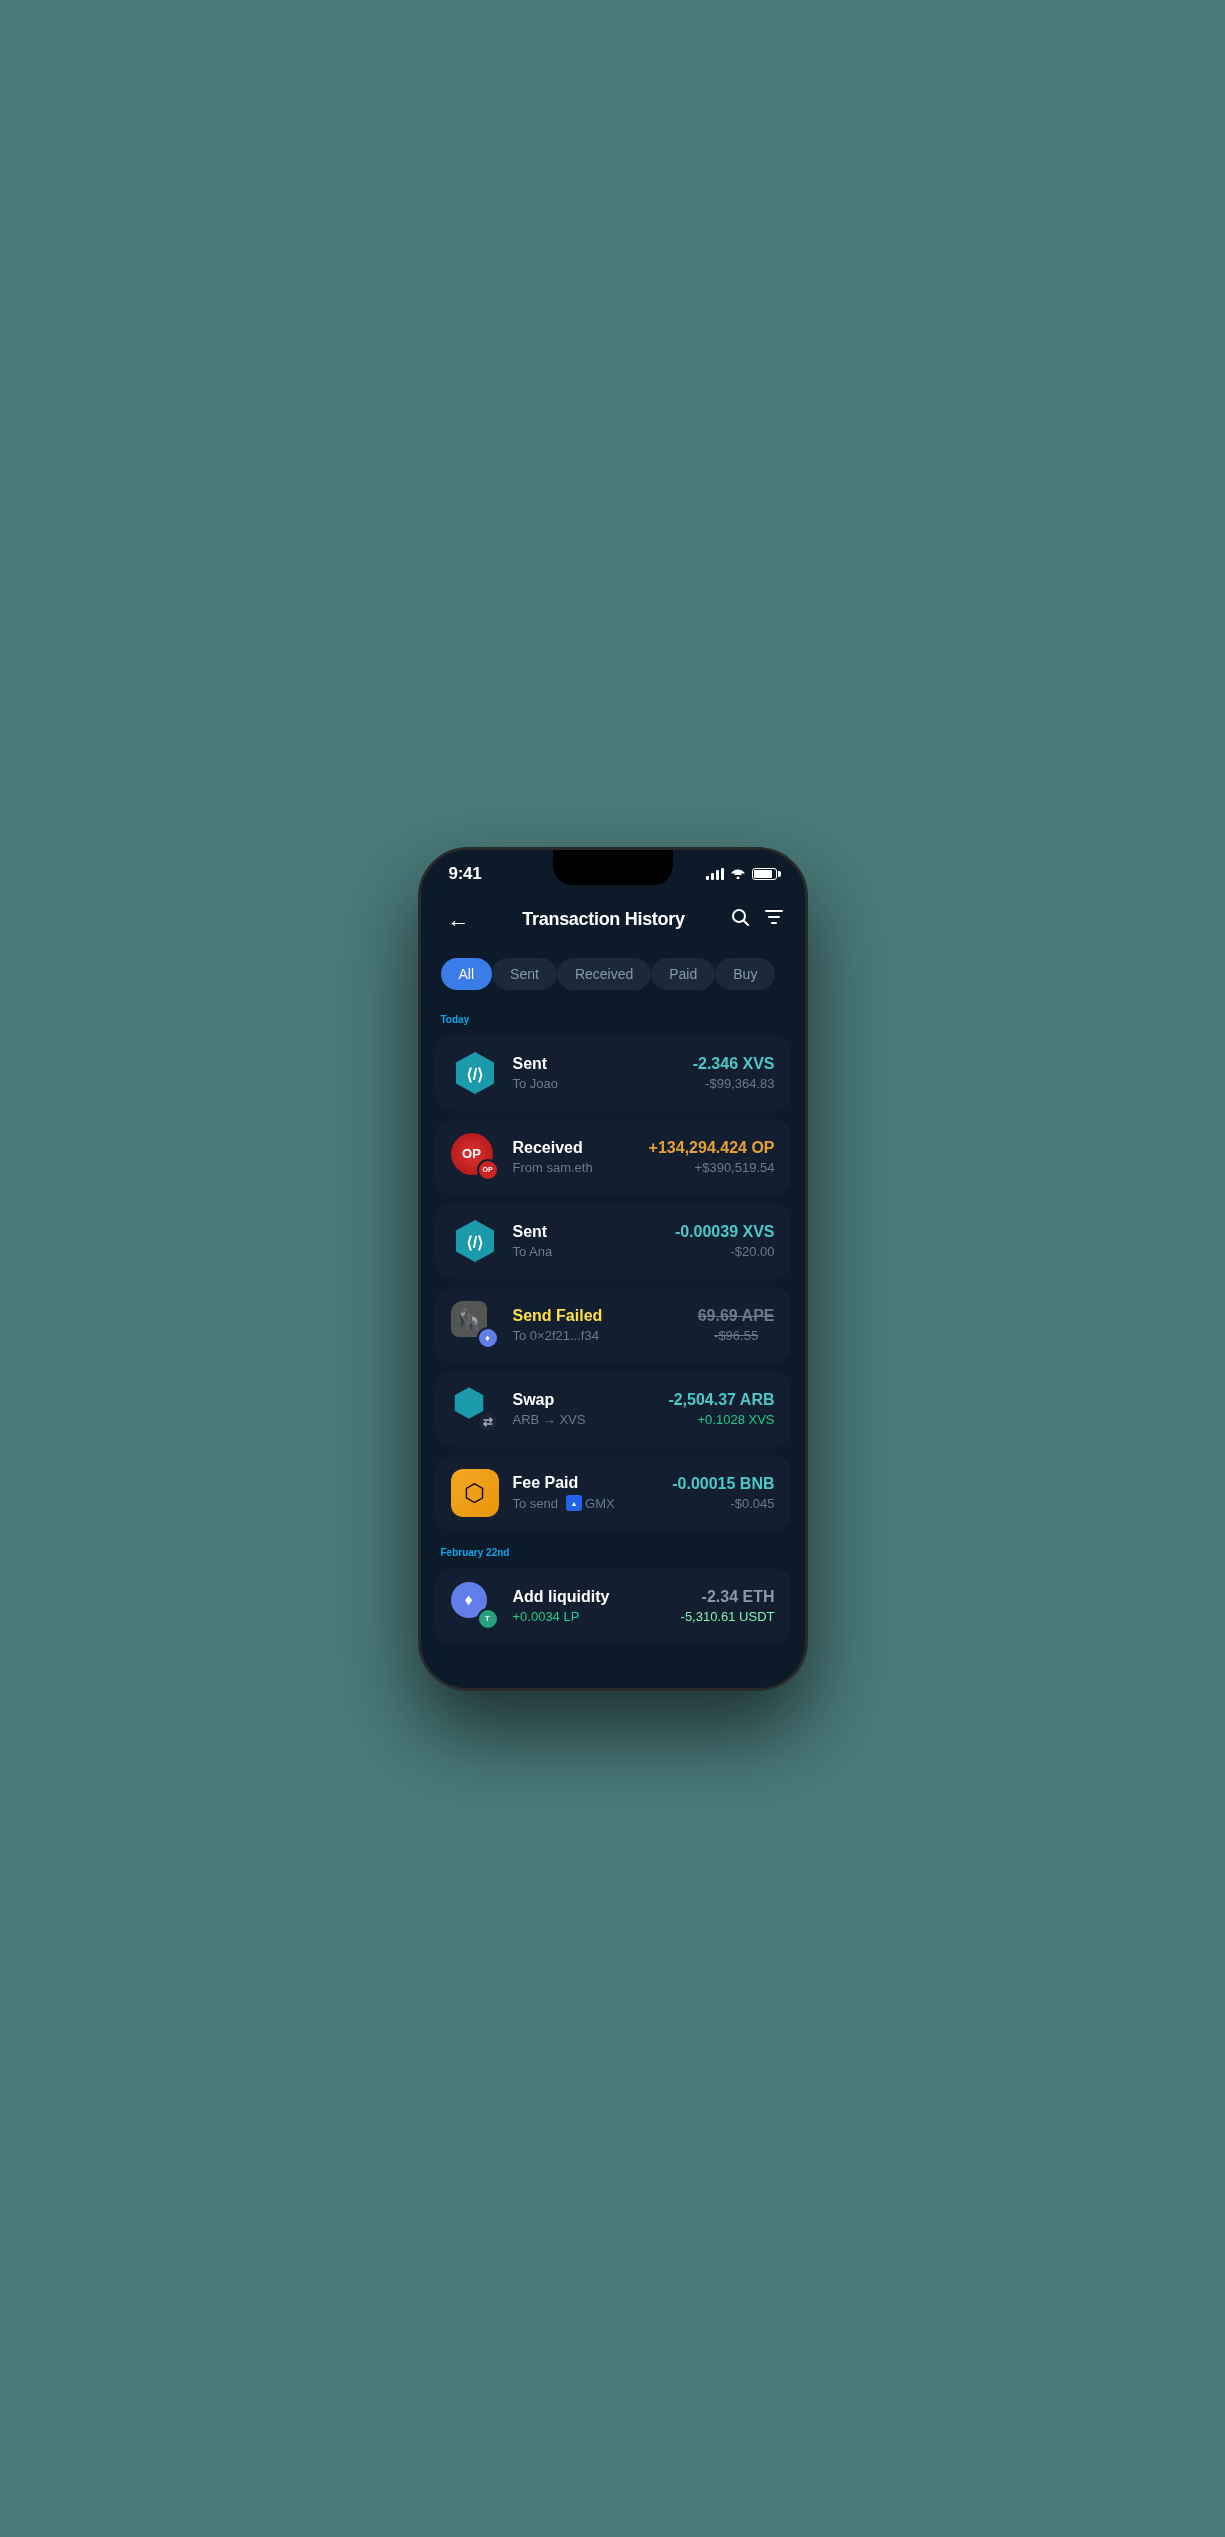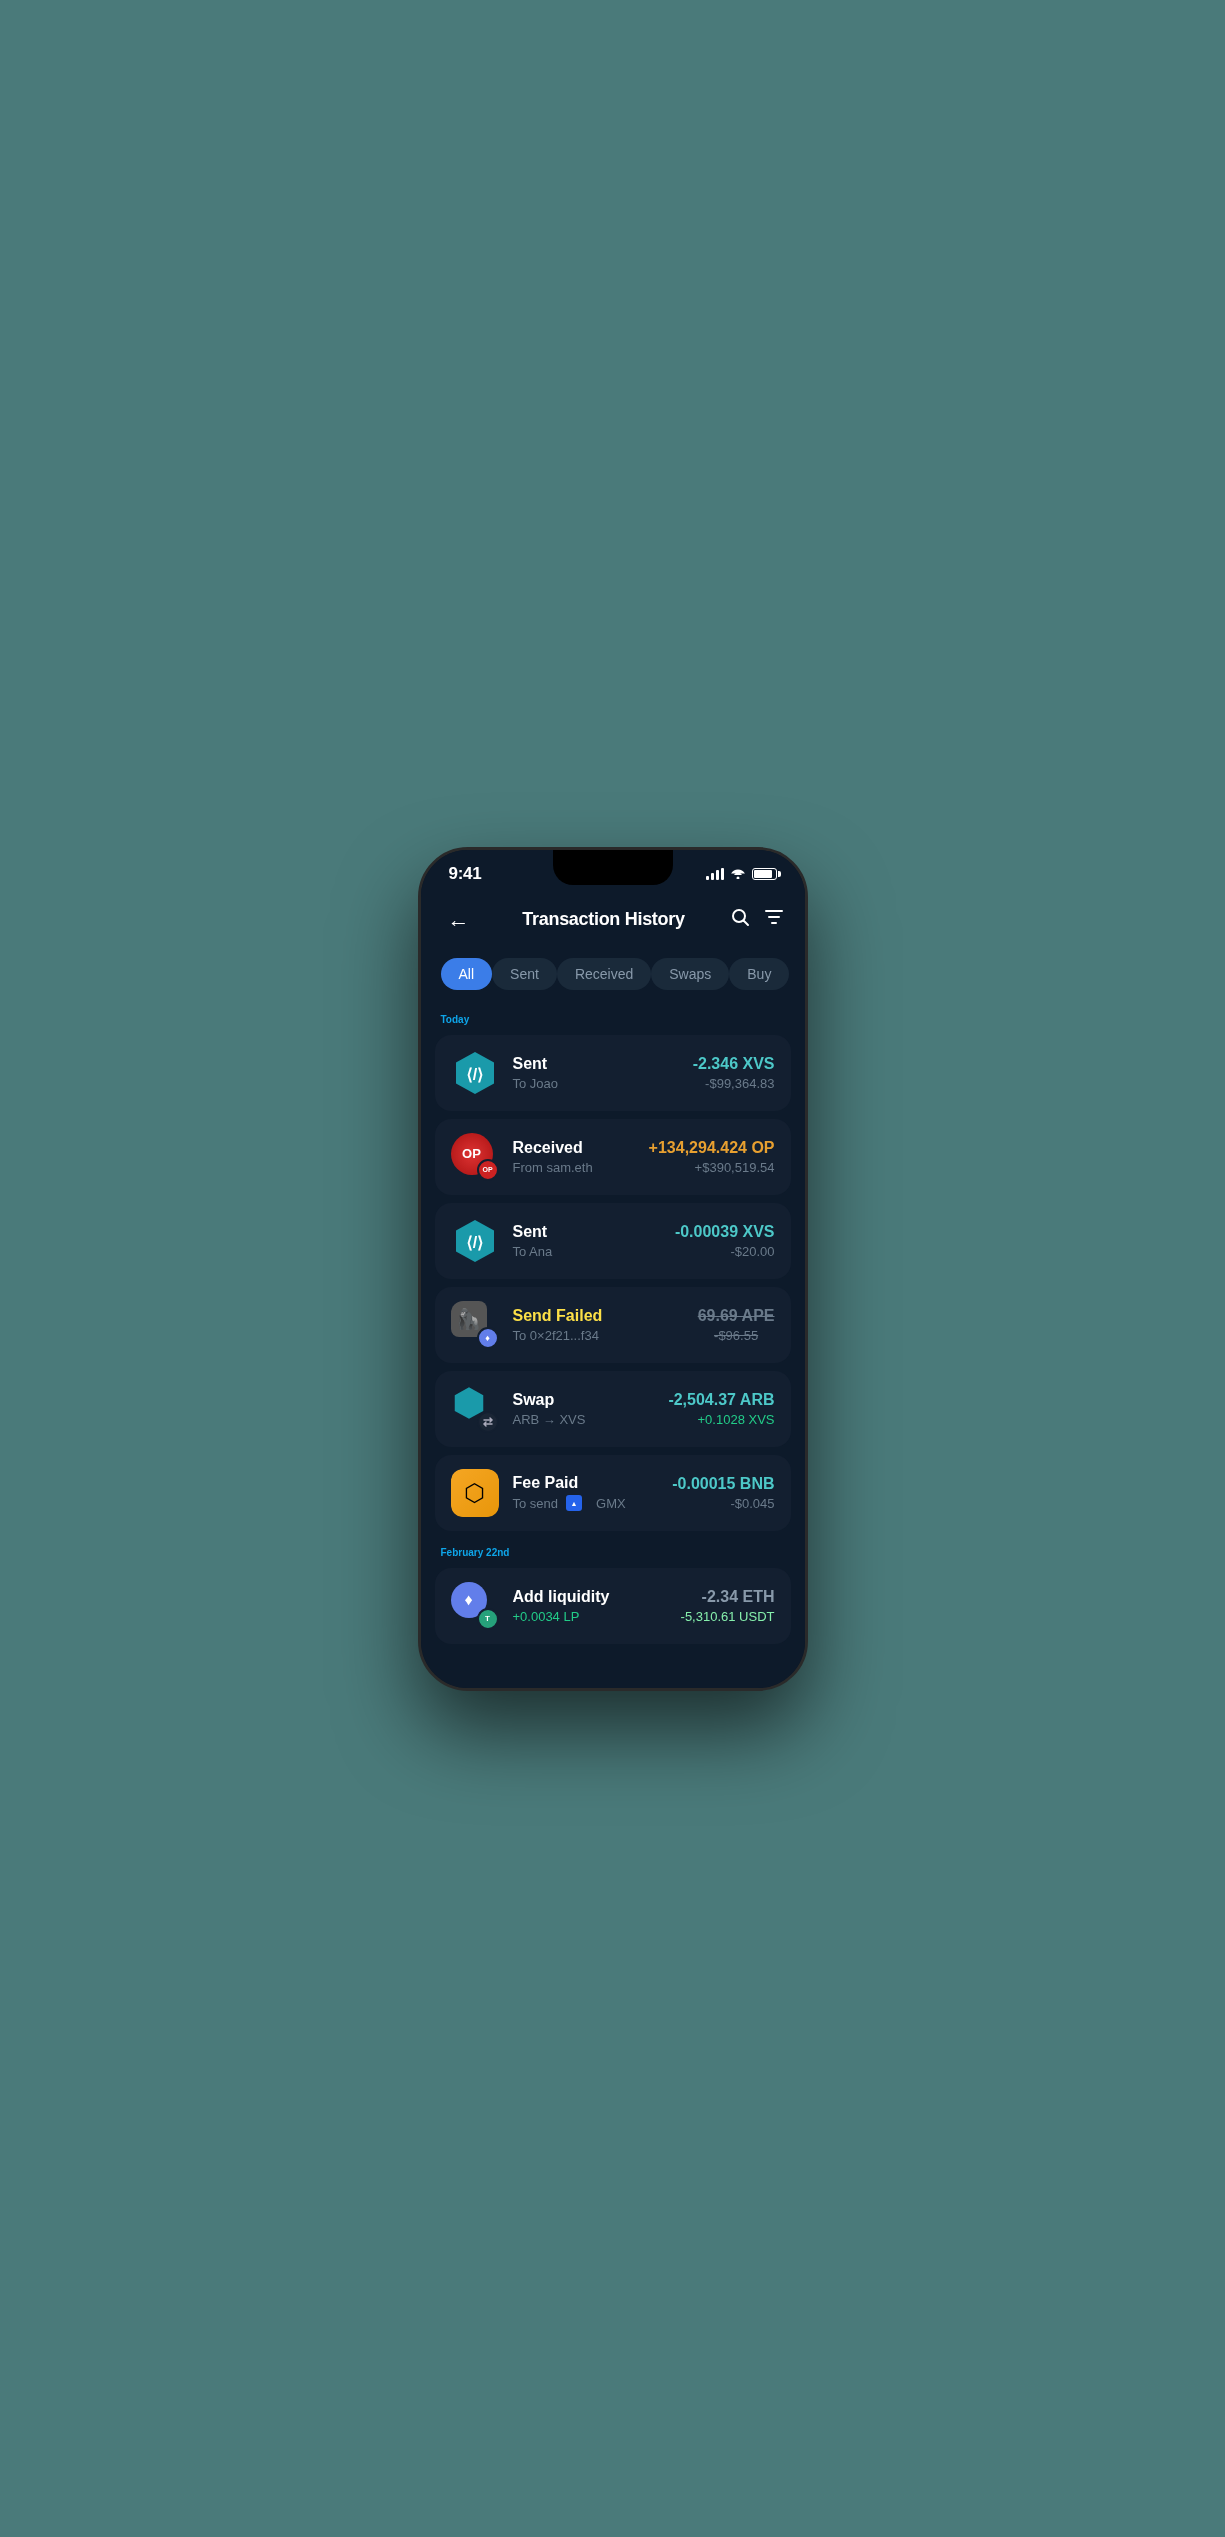--- a/index.html
+++ b/index.html
@@ -352,21 +352,21 @@
             <path d="M2 4h16M5 10h10M8 16h4" stroke="white" stroke-width="2" stroke-linecap="round"></path>
           </svg>
         </div>
       </div>
     </div>
 
     <div class="filter-tabs">
       <button class="filter-tab active">All</button>
       <button class="filter-tab inactive">Sent</button>
       <button class="filter-tab inactive">Received</button>
-      <button class="filter-tab inactive">Swaps</button>
+      <button class="filter-tab inactive">Paid</button>
       <button class="filter-tab inactive">Buy</button>
 
     </div>
 
     <div class="section-label">Today</div>
 
     <div class="tx-card">
       <div class="tx-icon">
         <svg width="48" height="48" viewBox="0 0 48 48">
           <polygon points="24,3 43,13.5 43,34.5 24,45 5,34.5 5,13.5" fill="#1a9aaa"></polygon>
@@ -458,21 +458,21 @@
     </div>
 
     <div class="tx-card">
       <div class="tx-icon">
         <div style="width:48px; height:48px; background:linear-gradient(135deg, #f5a623 0%, #e8960a 100%); border-radius:10px; display:flex; align-items:center; justify-content:center; font-size:24px;">⬡</div>
       </div>
       <div class="tx-info">
         <div class="tx-title">Fee Paid</div>
         <div class="tx-subtitle">
           To send
-          <span style="display:inline-flex; align-items:center; gap:14px; margin-left:4px;">
+          <span style="display:inline-flex; align-items:center; gap:3px; margin-left:4px;">
             <span style="width:16px; height:16px; background:#2563eb; border-radius:3px; display:inline-flex; align-items:center; justify-content:center; font-size:7px; color:white; font-weight:800;">▲</span>
             <span>GMX</span>
           </span>
         </div>
       </div>
       <div class="tx-amounts">
         <div class="tx-amount-primary amount-negative">-0.00015 BNB</div>
         <div class="tx-amount-secondary">-$0.045</div>
       </div>
     </div>

